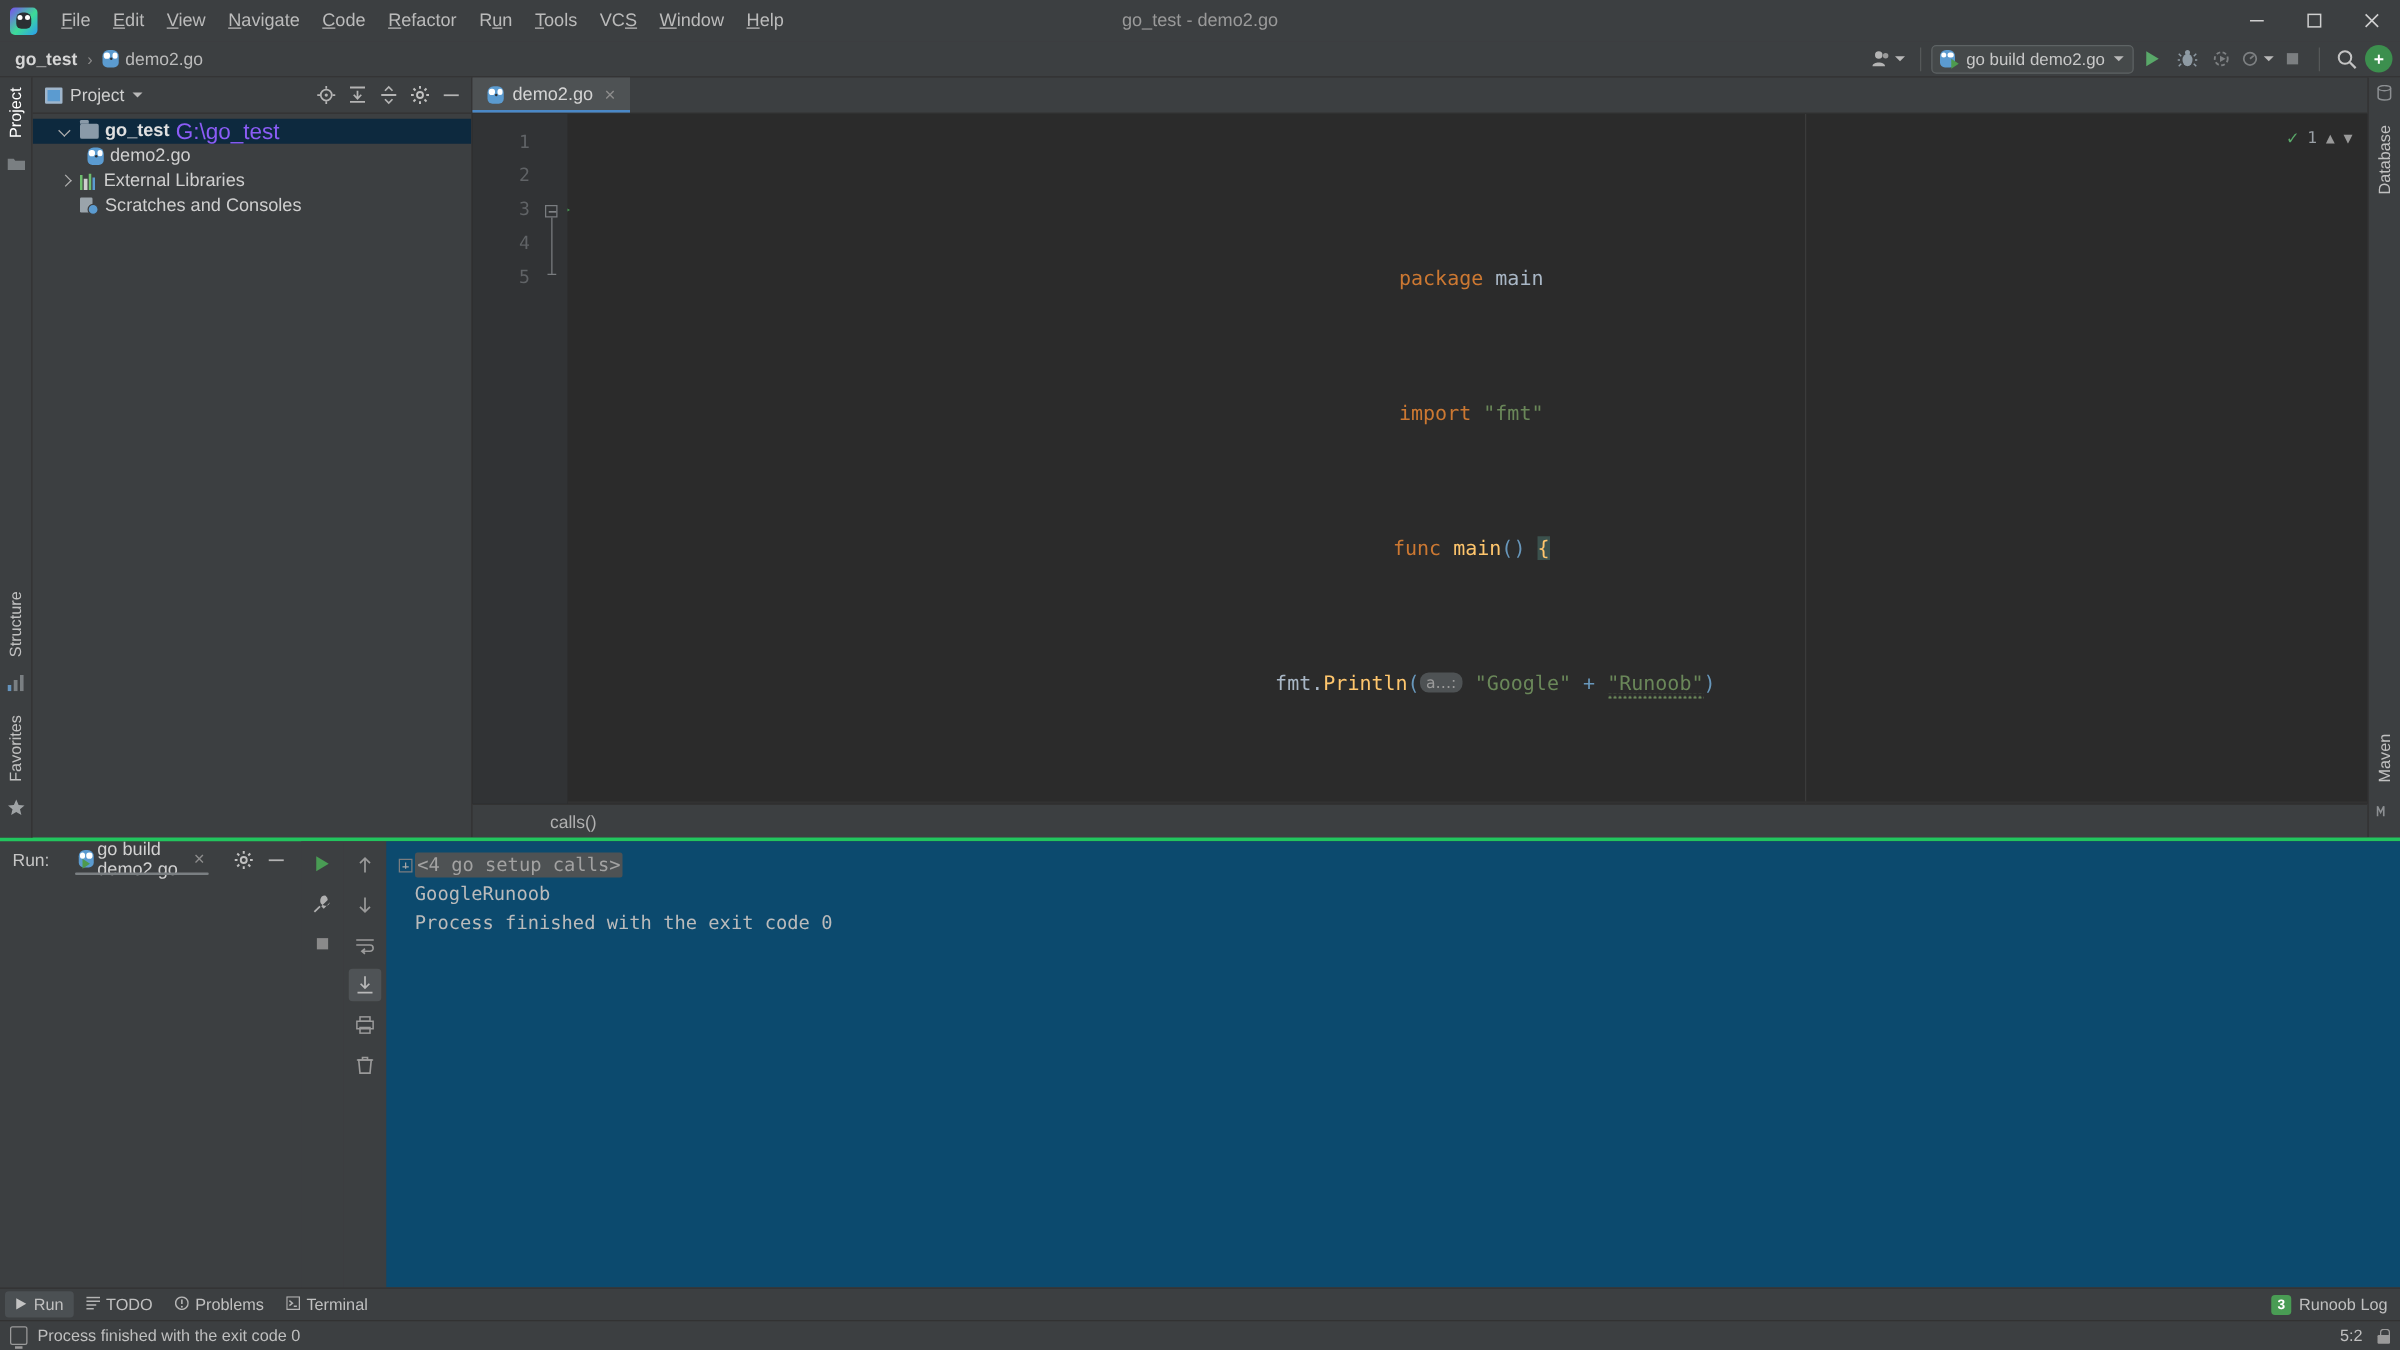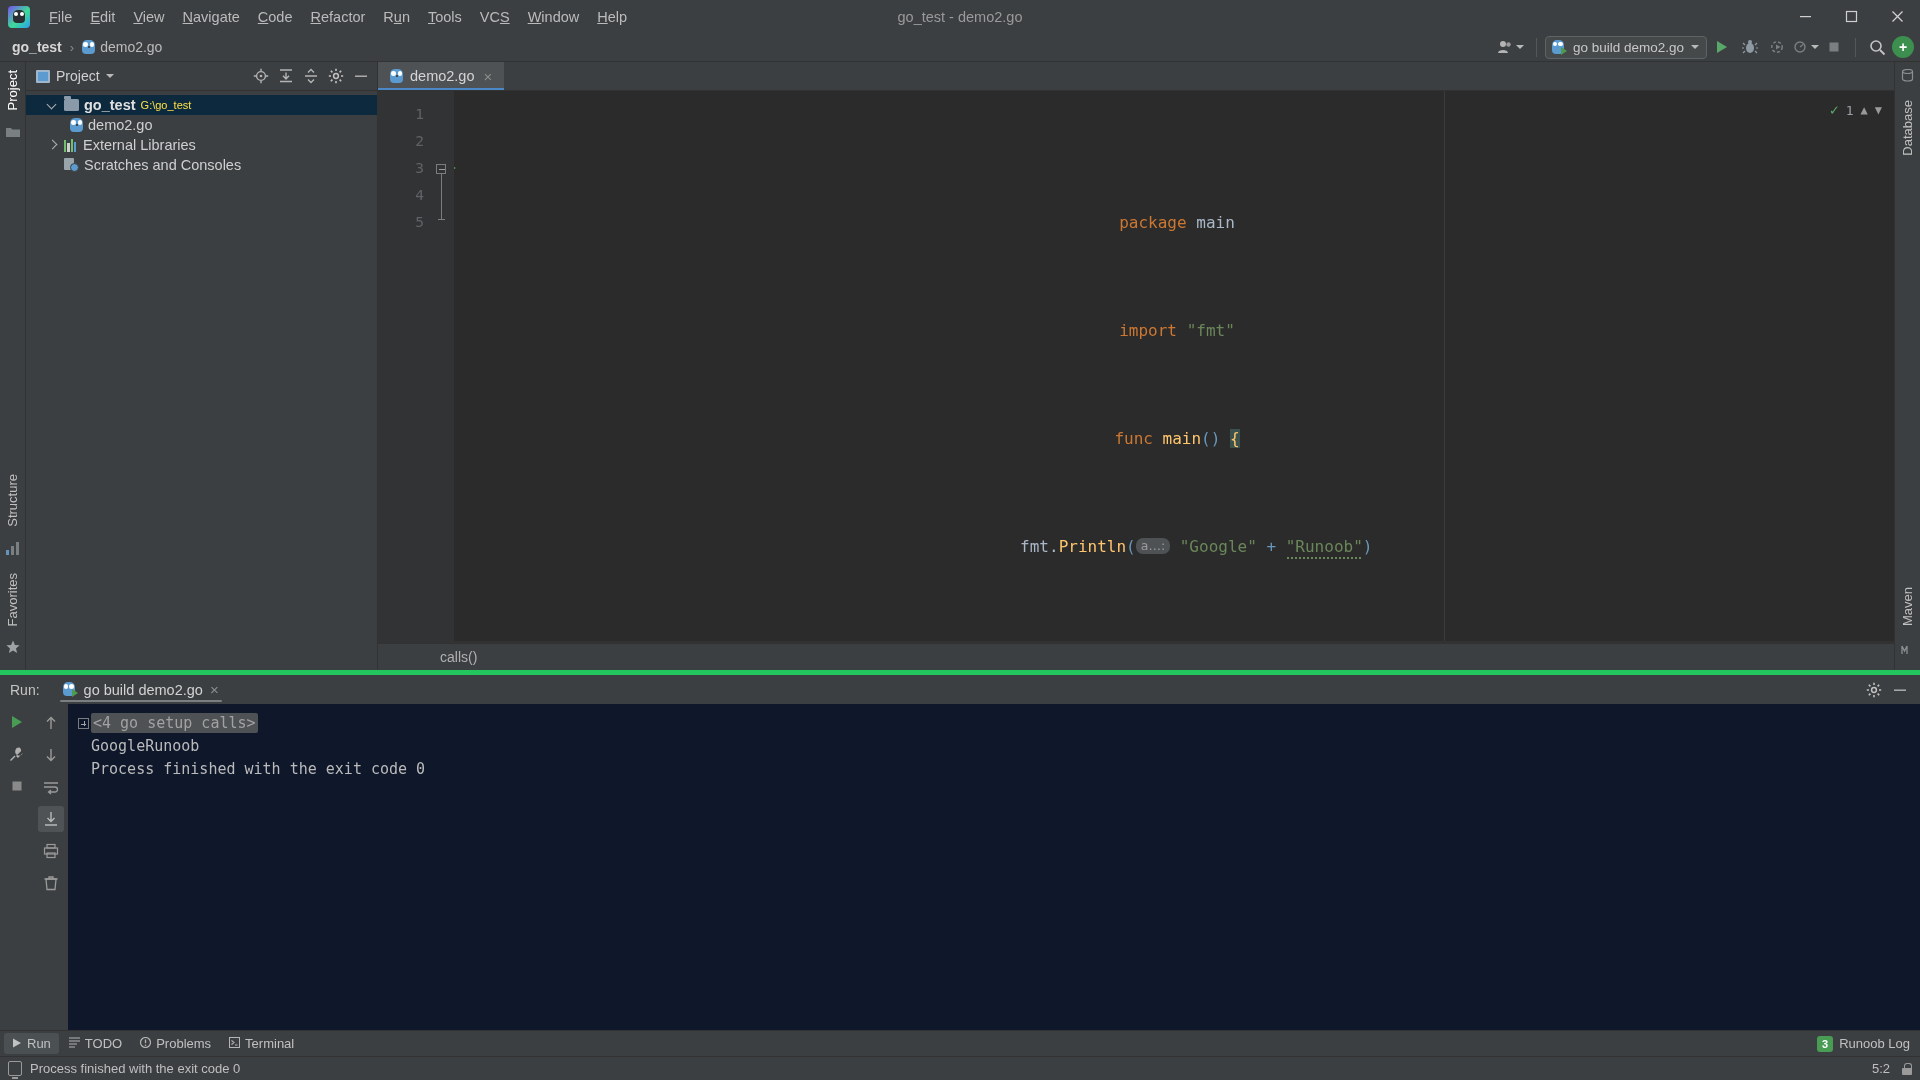--- a/index.html
+++ b/index.html
@@ -142,21 +142,21 @@
   .lib-ico i:nth-child(2){height:9px;background:#cfcfcf;}
   .lib-ico i:nth-child(3){height:13px;background:#6fbf6f;}
   .lib-ico i:nth-child(4){height:10px;background:#5b9bd0;}
   .scratch-ico{
     width:15px;height:14px;position:relative;flex:0 0 15px;
   }
   .scratch-ico .pg{ position:absolute;left:0;top:0;width:10px;height:12px;background:#9aa4ab;border-radius:1px; }
   .scratch-ico .cl{ position:absolute;right:0;bottom:0;width:9px;height:9px;border-radius:50%;background:#5b9bd0;border:1.5px solid #3c3f41;}
   .tree-label{ color:#cfcfcf; }
   .tree-label.bold{ font-weight:bold; color:#e0e0e0; }
-  .tree-path{ color:#fde047; font-size:11px; }
+  .tree-path{ color:#8b5cf6; font-size:18px; }
 
   
   .editor-col{ flex:1 1 auto; display:flex; flex-direction:column; min-width:0; background:#2b2b2b; }
   .tabs{
     height:29px;flex:0 0 29px;background:#3c3f41;display:flex;align-items:stretch;border-bottom:1px solid #323232;
   }
   .tab{
     display:flex;align-items:center;gap:7px;padding:0 10px 0 12px;background:#4e5254;position:relative;
     font-size:14.5px;color:#d4d4d4;
   }
@@ -226,21 +226,21 @@
   }
 
   
   .rightstrip{
     width:26px;flex:0 0 26px;background:#3c3f41;border-left:1px solid #323232;
     display:flex;flex-direction:column;align-items:center;
   }
   .rightstrip .vtool{ padding-top:10px; }
 
   
-  .runpanel{ height:360px;flex:0 0 360px;background:#3c3f41;display:flex;flex-direction:column;border-top:5px solid #22c55e; }
+  .runpanel{ height:360px;flex:0 0 360px;background:#3c3f41;display:flex;flex-direction:row;border-top:3px solid #22c55e; }
   .run-head{ height:29px;flex:0 0 29px;display:flex;align-items:center;padding-left:10px;gap:10px; }
   .run-label{ font-size:14px;color:#c5c5c5;padding-right:4px; }
   .run-tab{
     display:flex;align-items:center;gap:7px;padding:0 9px;height:29px;position:relative;font-size:14.5px;color:#d2d2d2;
   }
   .run-tab.active:after{ content:"";position:absolute;left:6px;right:6px;bottom:2px;height:2.5px;background:#7a7f82;border-radius:2px; }
   .run-tab .x{ color:#8d8d8d;font-size:15px; }
   .run-head-right{ margin-left:auto;display:flex;align-items:center;gap:2px;padding-right:8px; }
   .gopher-run{ position:relative;display:inline-block;width:14px;height:15px; }
   .gopher-run .b{
@@ -258,21 +258,21 @@
   .run-sidebar{
     width:34px;flex:0 0 34px;background:#3c3f41;display:flex;flex-direction:column;align-items:center;padding-top:6px;gap:8px;
   }
   .rs-btn{width:26px;height:24px;display:flex;align-items:center;justify-content:center;border-radius:3px;color:#b0b0b0;}
   .run-sidebar2{
     width:34px;flex:0 0 34px;background:#3c3f41;display:flex;flex-direction:column;align-items:center;padding-top:6px;gap:6px;
   }
   .rs2-btn{width:26px;height:26px;display:flex;align-items:center;justify-content:center;border-radius:3px;color:#9a9a9a;}
   .rs2-btn.sel{ background:#4f5356; }
   .console{
-    flex:1 1 auto;background:#0f172a;padding:8px 0 0 10px;min-width:0;overflow:hidden;
+    flex:1 1 auto;background:#0c4a6e;padding:8px 0 0 10px;min-width:0;overflow:hidden;
     font-family:"DejaVu Sans Mono", monospace;font-size:15px;line-height:23px;color:#bbbbbb;white-space:pre;
   }
   .c-fold{
     display:inline-block;width:11px;height:11px;border:1px solid #7a7d80;position:relative;margin-right:2px;vertical-align:-1px;
   }
   .c-fold:before{content:"";position:absolute;left:2px;top:4.5px;width:5px;height:1px;background:#a6a6a6;}
   .c-fold:after{content:"";position:absolute;left:4.5px;top:2px;width:1px;height:5px;background:#a6a6a6;}
   .c-collapsed{ background:#4e5254;color:#a2a2a2;padding:1px 2px;border-radius:2px; }
 
   

